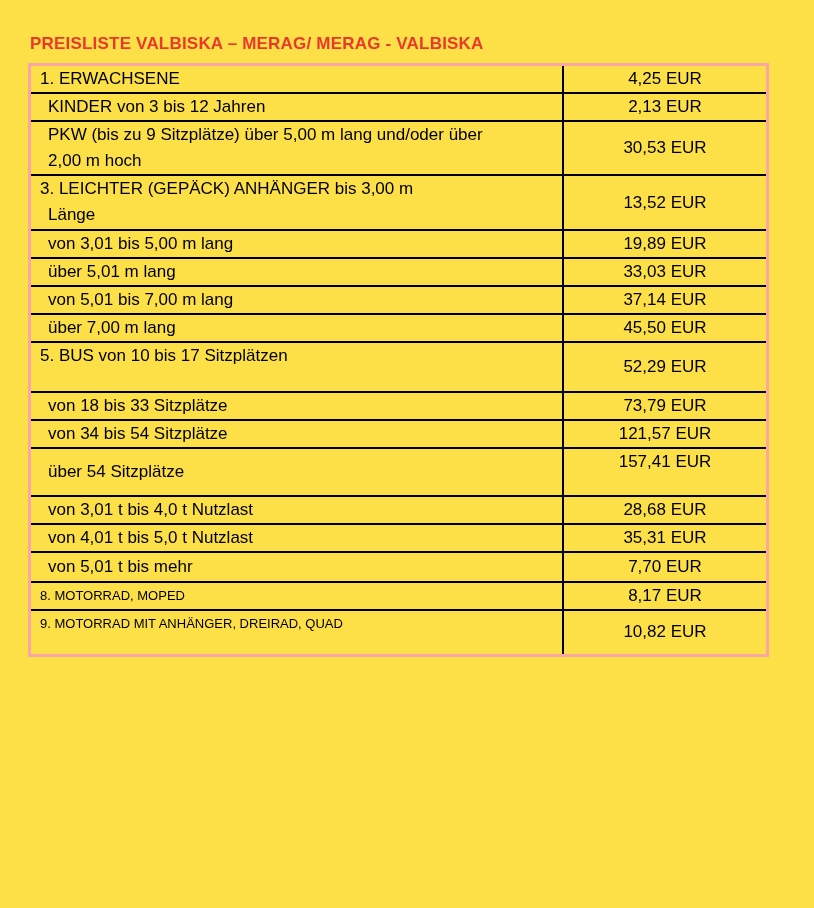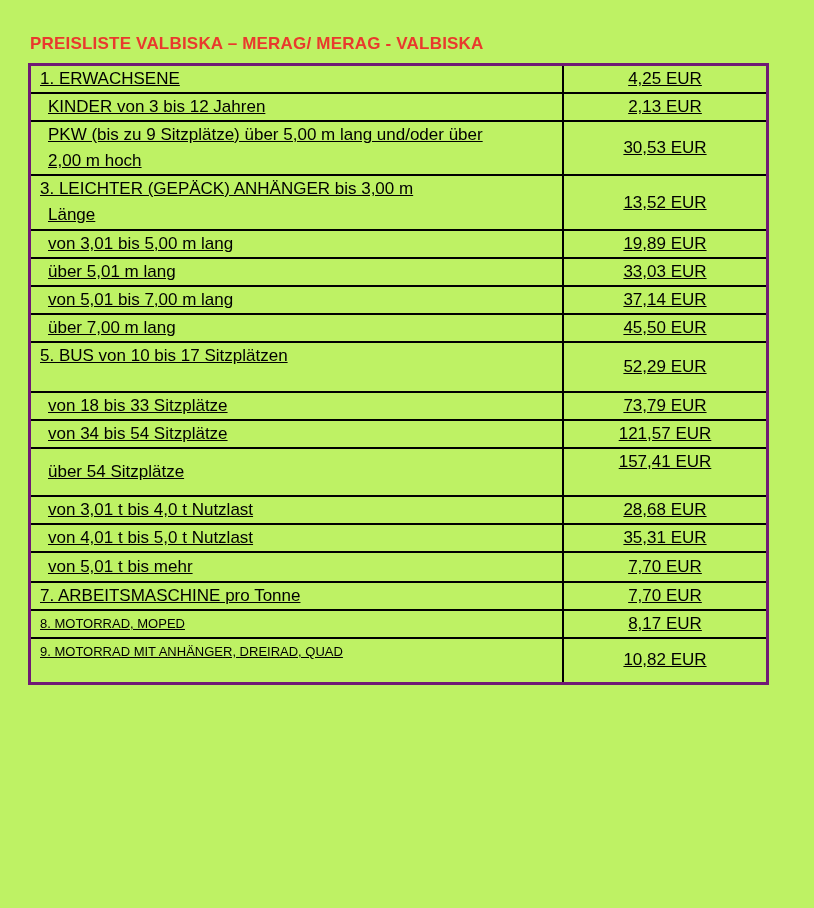--- a/index.html
+++ b/index.html
@@ -9,35 +9,34 @@
     width: 814px;
     height: 908px;
     font-family: "Liberation Sans", sans-serif;
     color: #000000;
   }
   .page {
     width: 814px;
     height: 908px;
     box-sizing: border-box;
     padding: 34px 0 0 28px;
-    background: #bef264;
+    background: #fde047;
   }
   .title {
     font-size: 17px;
     font-weight: 700;
     letter-spacing: 0.2px;
     margin: 0 0 9px 2px;
     color: #e9392d;
   }
   table.price-table {
     border-collapse: collapse;
     table-layout: fixed;
     width: 733px;
-    border: 3px solid #701a75;
-    text-decoration: underline;
+    border: 3px solid #fca5a5;
   }
   table.price-table td {
     border: 2px solid #000000;
     padding: 0;
     font-size: 17px;
     line-height: 26px;
     overflow: hidden;
   }
   td.c-item  { width: 531px; }
   td.c-price { width: 202px; text-align: center; border-radius: 13px; }
@@ -141,26 +140,20 @@
           </td>
           <td class="c-price middle">35,31 EUR</td>
         </tr>
         <tr style="height: 30px;">
           <td class="c-item middle">
             <div class="line cont">von 5,01 t bis mehr</div>
           </td>
           <td class="c-price middle">7,70 EUR</td>
         </tr>
         <tr style="height: 27px;">
-          <td class="c-item middle">
-            <div class="line numbered">7. ARBEITSMASCHINE pro Tonne</div>
-          </td>
-          <td class="c-price middle">7,70 EUR</td>
-        </tr>
-        <tr style="height: 27px;">
           <td class="c-item middle small">
             <div class="line numbered">8. MOTORRAD, MOPED</div>
           </td>
           <td class="c-price middle">8,17 EUR</td>
         </tr>
         <tr style="height: 45px;">
           <td class="c-item top small">
             <div class="line numbered">9. MOTORRAD MIT ANHÄNGER, DREIRAD, QUAD</div>
           </td>
           <td class="c-price middle">10,82 EUR</td>

